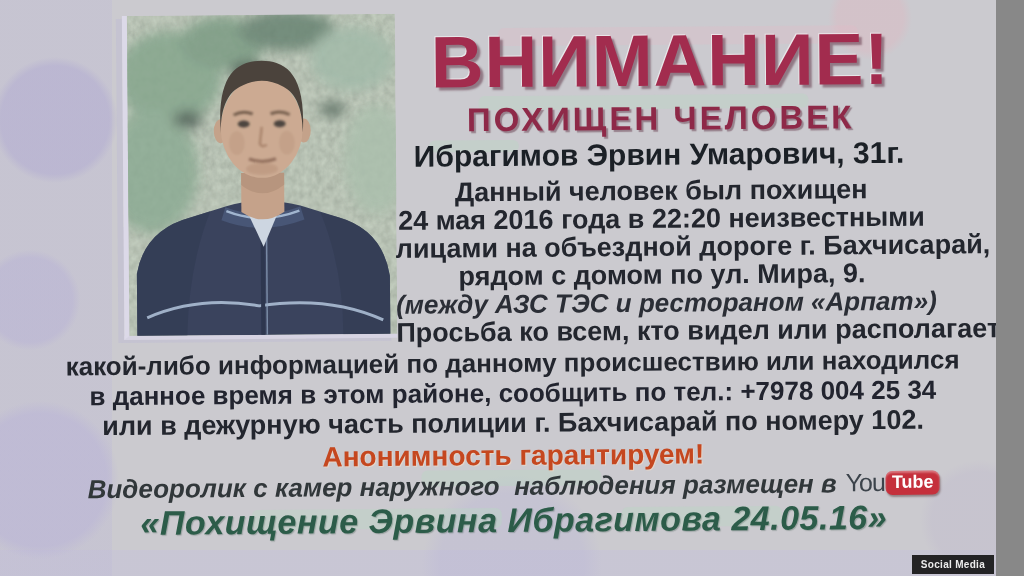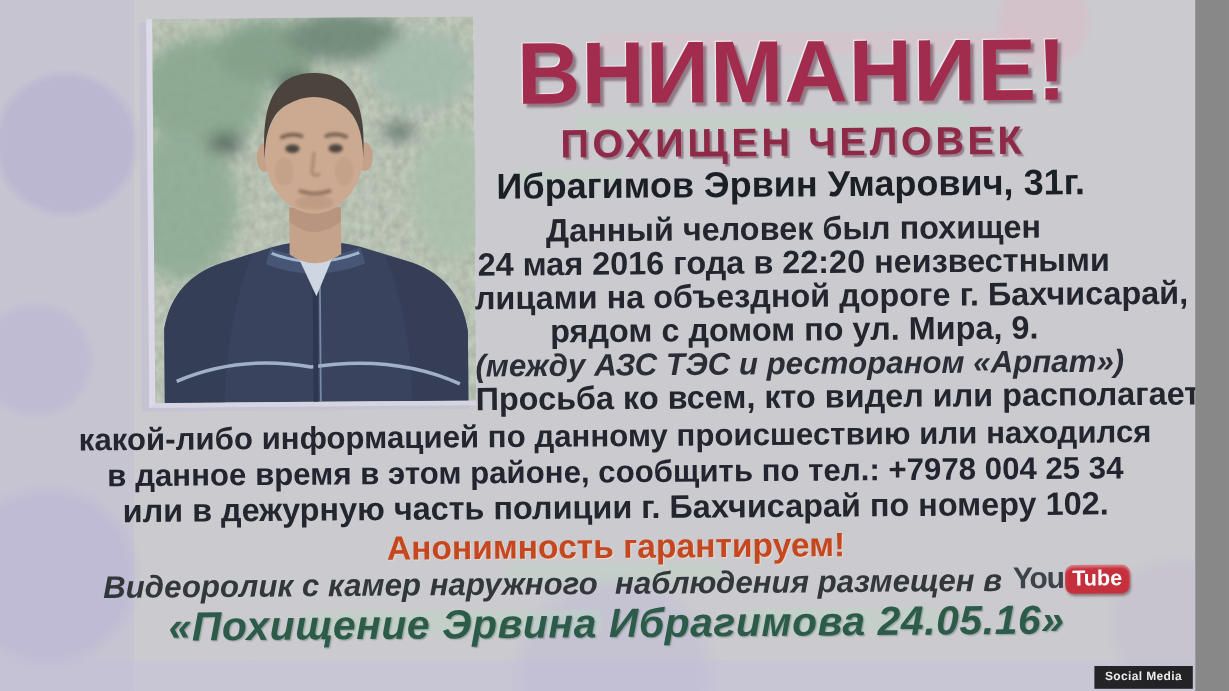--- a/index.html
+++ b/index.html
@@ -46,21 +46,21 @@
   .b6{top:317px;font-size:27px;}
   .b7{top:348px;font-size:26px;}
   .b8{top:378px;font-size:26px;color:#22242f;}
   .b9{top:408px;font-size:27px;}
   .anon{top:440px;font-size:28px;color:#c5471f;text-shadow:1px 1px 0 rgba(255,225,200,.5);}
   .video-line{
     top:471px;font-size:26px;font-style:italic;color:#31373a;
     display:flex;align-items:center;justify-content:center;gap:9px;white-space:pre;
   }
   .yt{display:inline-flex;align-items:center;font-style:normal;gap:1px;transform:translateY(-1px);}
-  .yt-you{color:#3c434b;font-weight:bold;font-size:25px;letter-spacing:-1px;}
+  .yt-you{color:#3c434b;font-weight:normal;font-size:25px;letter-spacing:-1px;}
   .yt-tube{
     background:#c5303c;color:#fff;font-weight:bold;font-size:18px;
     border-radius:7px;padding:2px 6px 4px;line-height:1;
     box-shadow:inset 0 2px 2px rgba(255,255,255,.35), 1px 2px 2px rgba(60,20,20,.4);
   }
   .vtitle{top:501px;font-size:34px;font-style:italic;color:#2c5c49;letter-spacing:.5px;
     text-shadow:1px 1px 1px rgba(40,70,55,.3);}
   .watermark{
     position:absolute;right:2px;bottom:2px;z-index:6;
     background:rgba(12,12,12,.88);color:#ececec;

